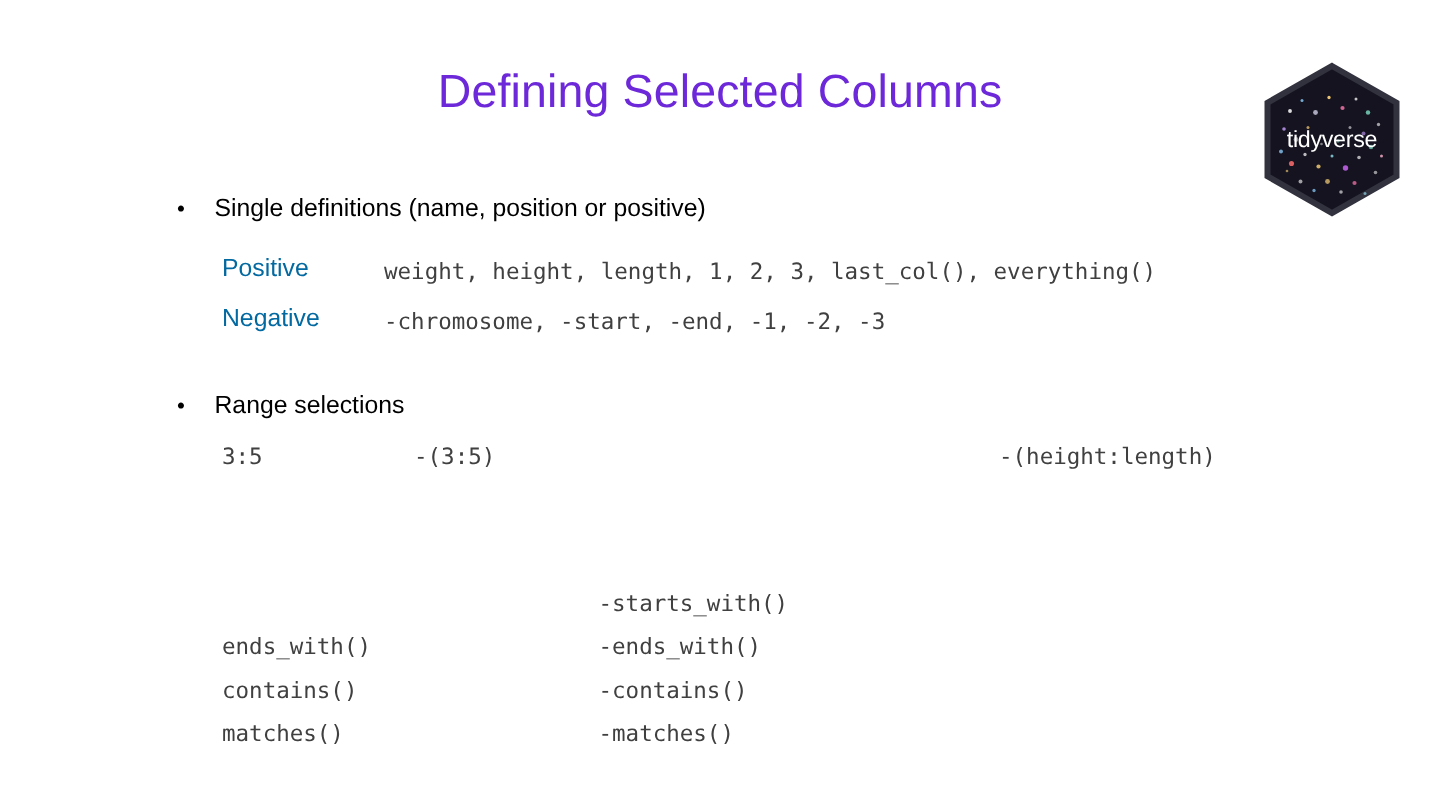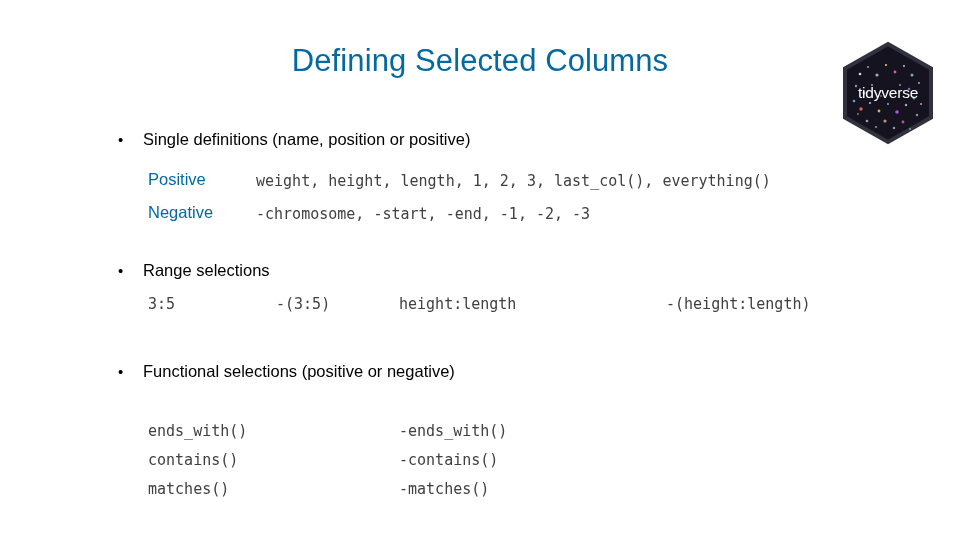--- a/index.html
+++ b/index.html
@@ -26,21 +26,21 @@
   
   .slide-title {
     position: absolute;
     left: 0;
     right: 0;
     top: 44px;
     text-align: center;
     font-size: 31px;
     font-weight: 400;
     line-height: 1.1;
-    color: #0369a1;
+    color: #6d28d9;
     letter-spacing: 0.1px;
   }
 
   
   .logo {
     position: absolute;
     left: 840px;
     top: 41px;
     width: 96px;
     height: 104px;
@@ -179,27 +179,24 @@
 
     <div class="plain lbl-negative">Negative</div>
     <div class="code cd-negative">-chromosome, -start, -end, -1, -2, -3</div>
 
     <div class="bullet-row row-range">
       <span class="bullet-dot">•</span><span class="bullet-label">Range selections</span>
     </div>
 
     <div class="code cd-r1">3:5</div>
     <div class="code cd-r2">-(3:5)</div>
-    <div class="code cd-r3">height:length</div>
     <div class="code cd-r4">-(height:length)</div>
 
-    <div class="bullet-row row-func">
-      <span class="bullet-dot">•</span><span class="bullet-label">Functional selections (positive or negative)</span>
-    </div>
-
+
+    <div class="code fn-right fn-l1">-starts_with()</div>
 
     <div class="code fn-left fn-l2">ends_with()</div>
     <div class="code fn-right fn-l2">-ends_with()</div>
 
     <div class="code fn-left fn-l3">contains()</div>
     <div class="code fn-right fn-l3">-contains()</div>
 
     <div class="code fn-left fn-l4">matches()</div>
     <div class="code fn-right fn-l4">-matches()</div>
 

